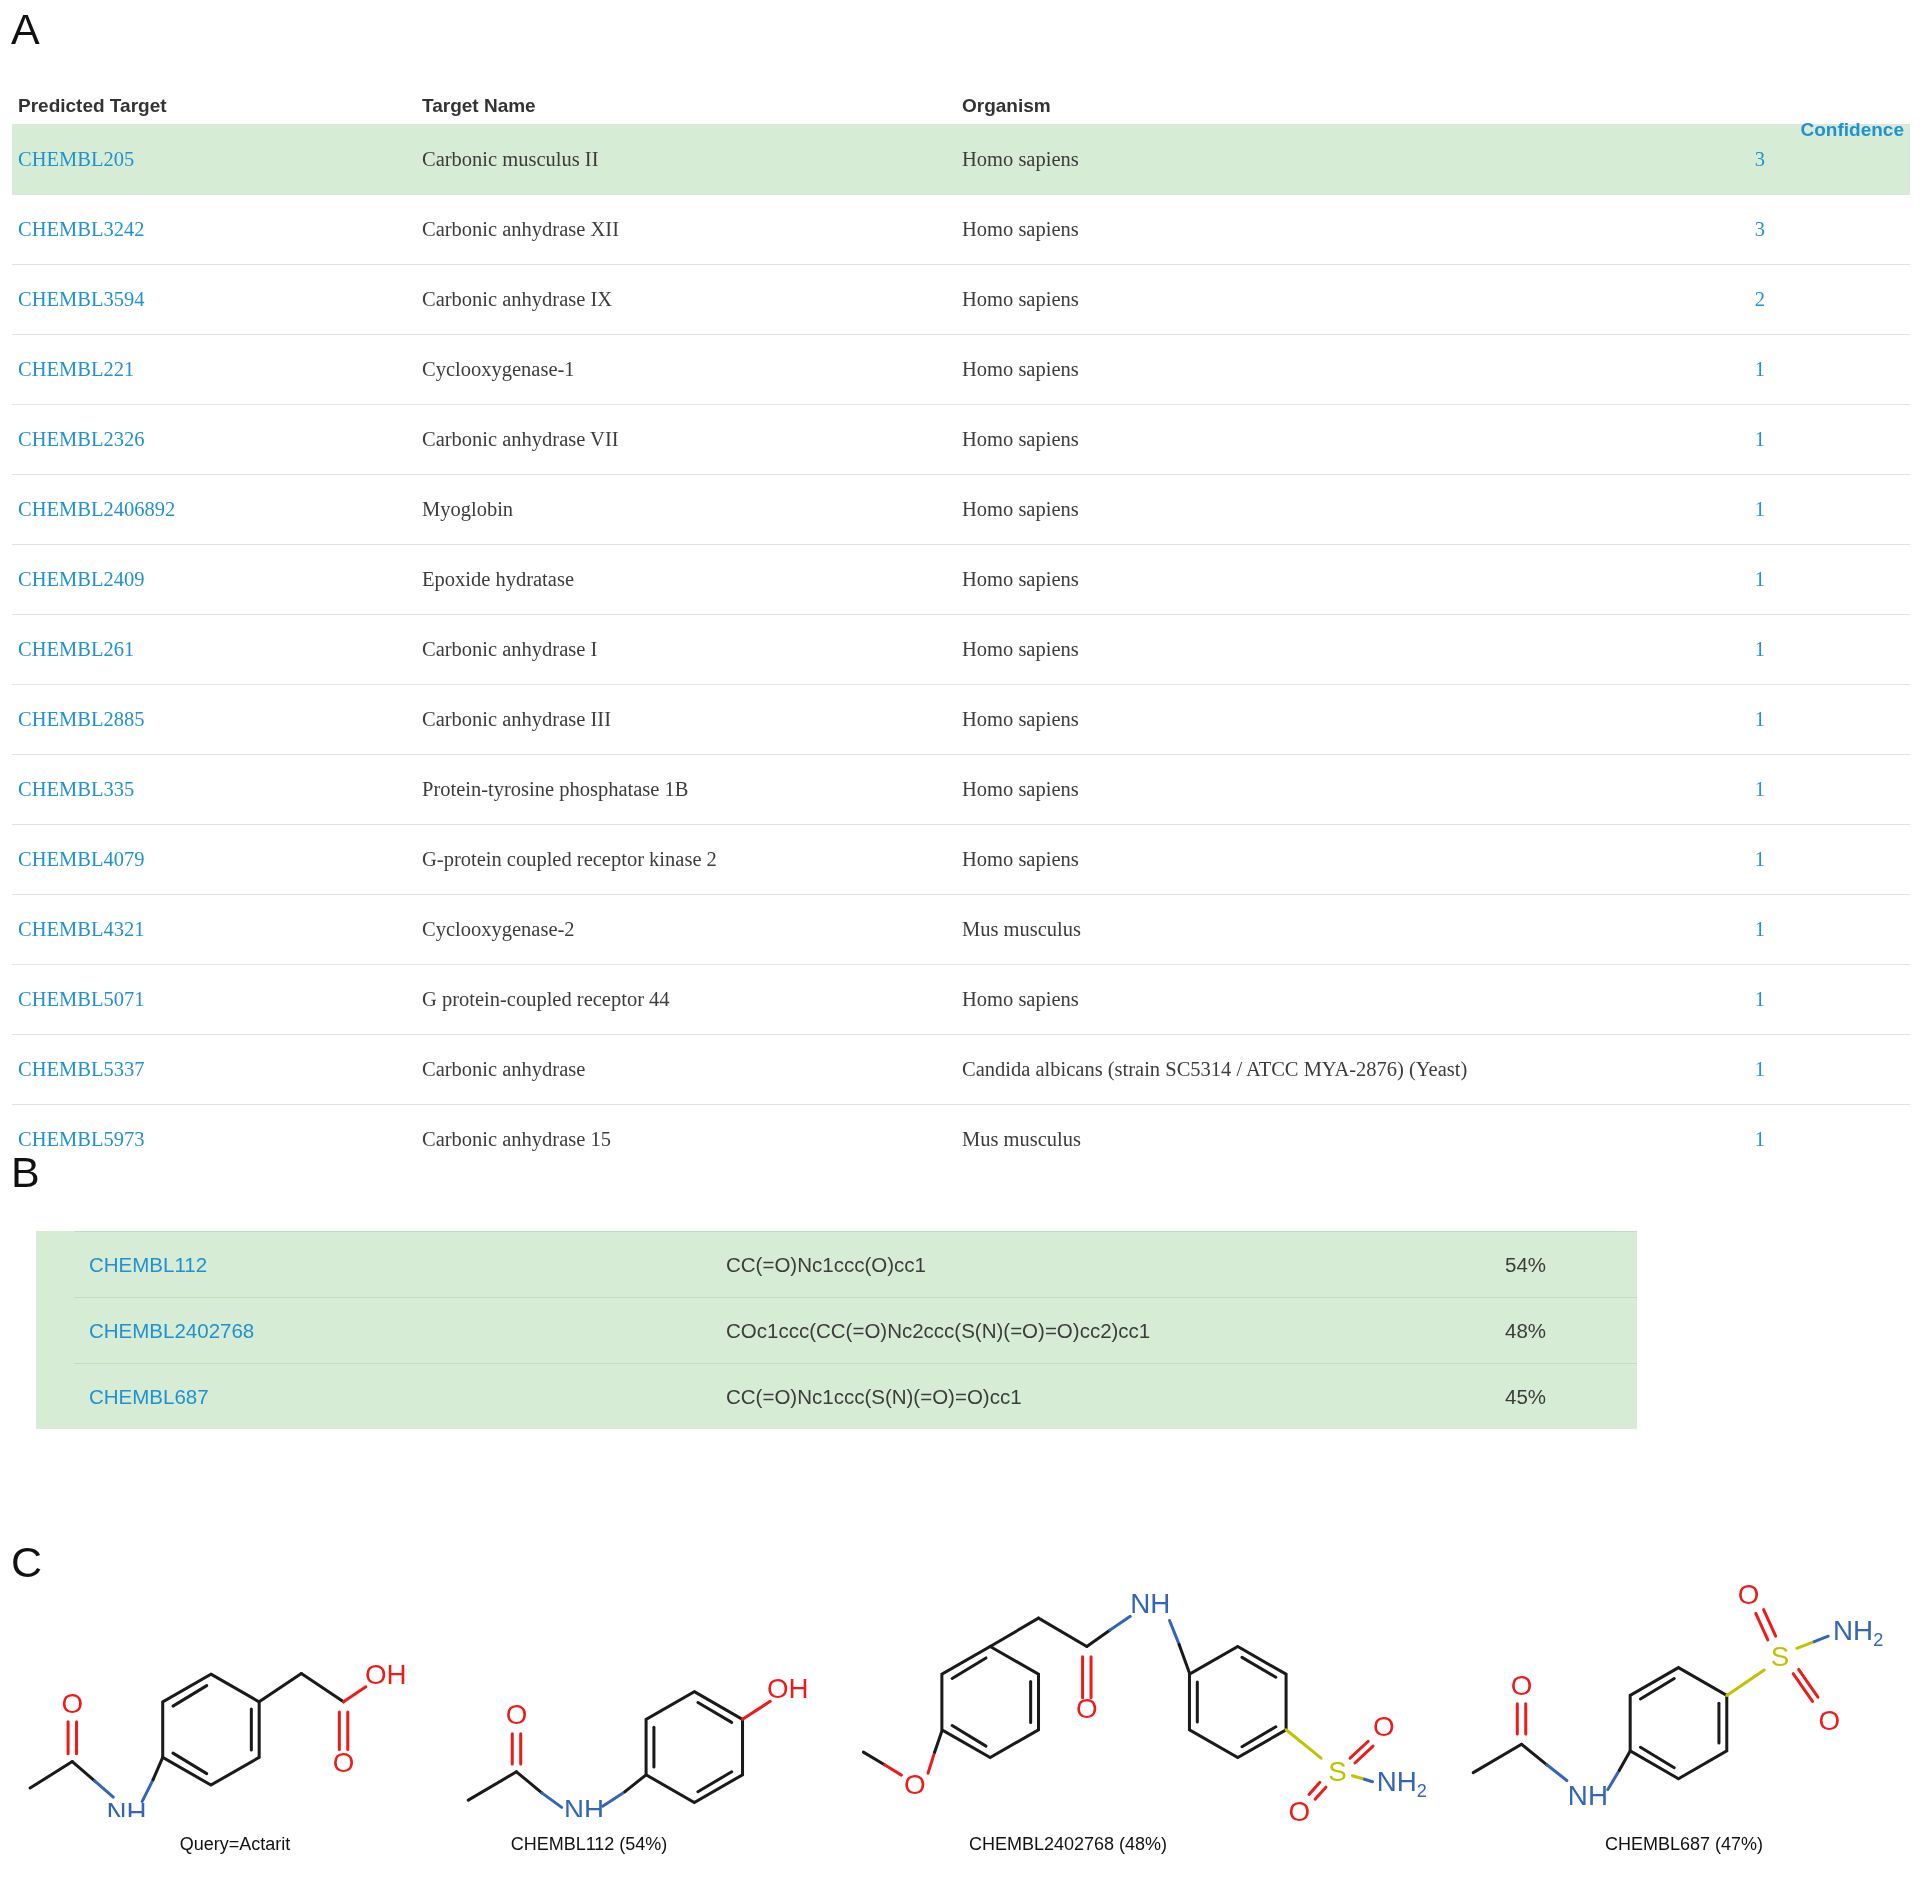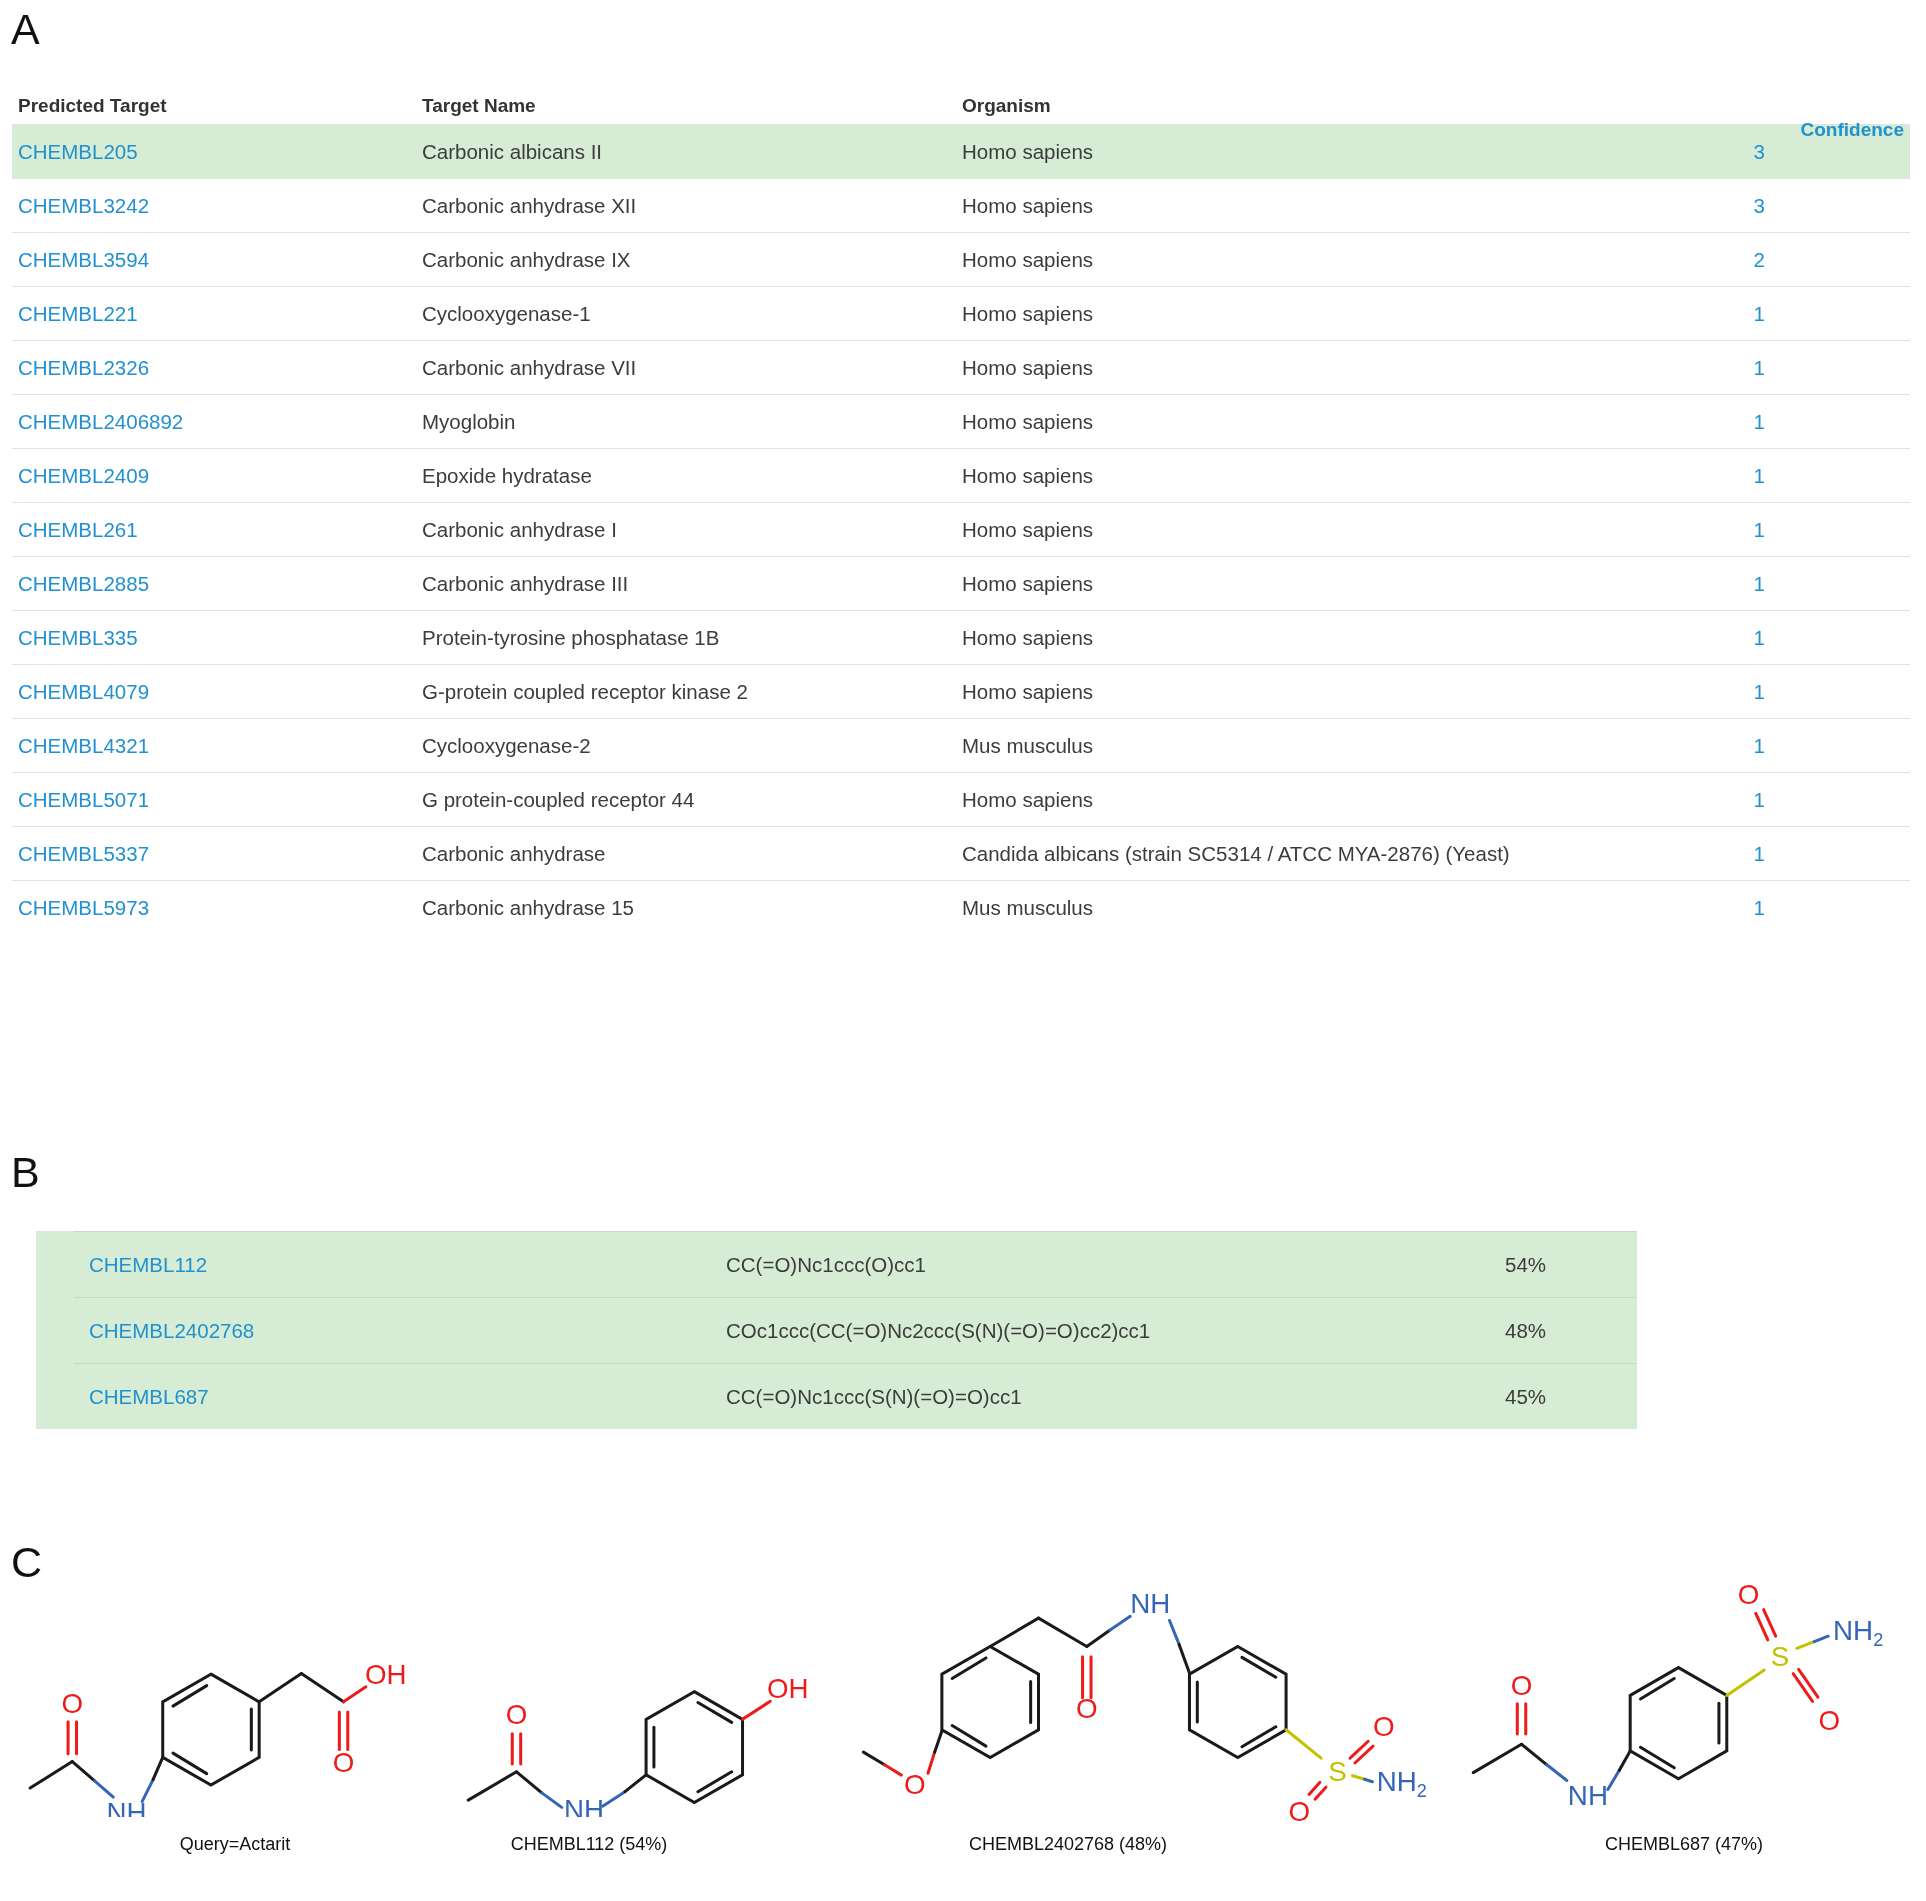--- a/index.html
+++ b/index.html
@@ -29,21 +29,21 @@
   
   .tbl{position:absolute;}
   .thead,.trow{display:grid;align-items:center;}
   .thead .cell{font-size:19px;font-weight:bold;color:var(--header-text,#333);}
   .trow .cell{font-size:20.5px;color:var(--body-text,#3c3c3c);}
   .link{color:var(--link-blue,#2191cf);text-decoration:none;cursor:pointer;}
   
   #tableA{left:12px;top:71px;width:1898px;}
   #tableA .thead,#tableA .trow{grid-template-columns:410px 540px 758px 1fr;}
   #tableA .thead{height:53px;}
-  #tableA .trow{height:54px;border-top:1.2px solid var(--separator,#e2e2e2);}
+  #tableA .trow{height:70px;border-top:1.2px solid var(--separator,#e2e2e2);font-family:Liberation Serif, serif;}
   #tableA .c-id{padding-left:6px;}
   #tableA .thead .c-conf{text-align:right;padding-right:6px;color:var(--link-blue,#2191cf);margin-top:48px;}
   #tableA .trow .c-conf{text-align:right;padding-right:145px;color:var(--link-blue,#2191cf);}
   #tableA .trow.highlight{background:var(--highlight-green,#d7ecd5);}
   
   #tableB{left:36px;top:1231px;width:1601px;}
   #tableB .thead,#tableB .trow{grid-template-columns:652px 779px 1fr;}
   #tableB .thead{height:50px;}
   #tableB .tbody{background:var(--highlight-green,#d7ecd5);}
   #tableB .trow{height:66px;border-top:1.2px solid rgba(0,0,0,0.08);margin-left:38px;}
@@ -71,21 +71,21 @@
 <div class="tbl" id="tableA">
   <div class="thead">
     <div class="cell c-id">Predicted Target</div>
     <div class="cell c-name">Target Name</div>
     <div class="cell c-org">Organism</div>
     <div class="cell c-conf">Confidence</div>
   </div>
   <div class="tbody" id="bodyA">
   <div class="trow highlight">
     <div class="cell c-id"><a class="link">CHEMBL205</a></div>
-    <div class="cell c-name">Carbonic albicans II</div>
+    <div class="cell c-name">Carbonic musculus II</div>
     <div class="cell c-org">Homo sapiens</div>
     <div class="cell c-conf">3</div>
   </div>
 
   <div class="trow">
     <div class="cell c-id"><a class="link">CHEMBL3242</a></div>
     <div class="cell c-name">Carbonic anhydrase XII</div>
     <div class="cell c-org">Homo sapiens</div>
     <div class="cell c-conf">3</div>
   </div>

